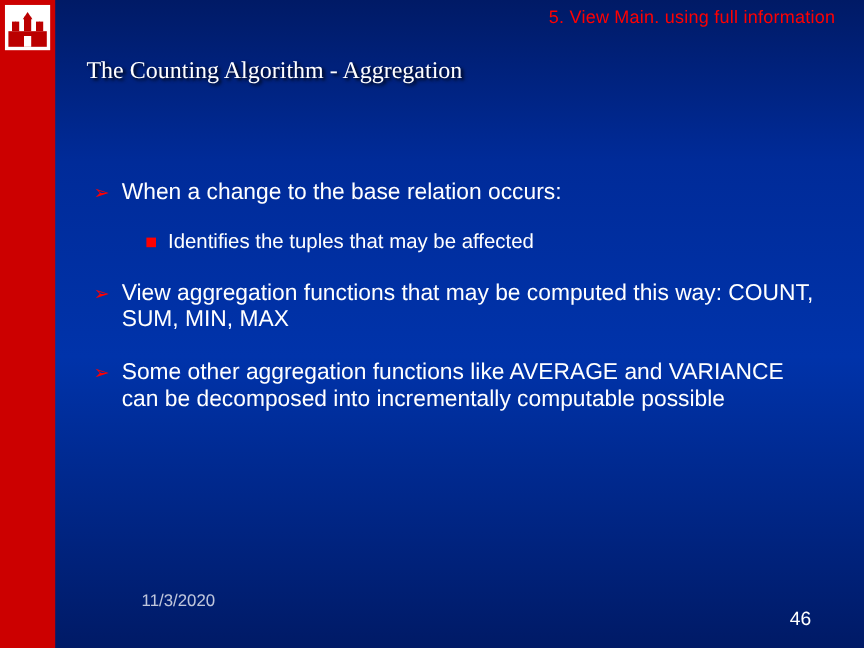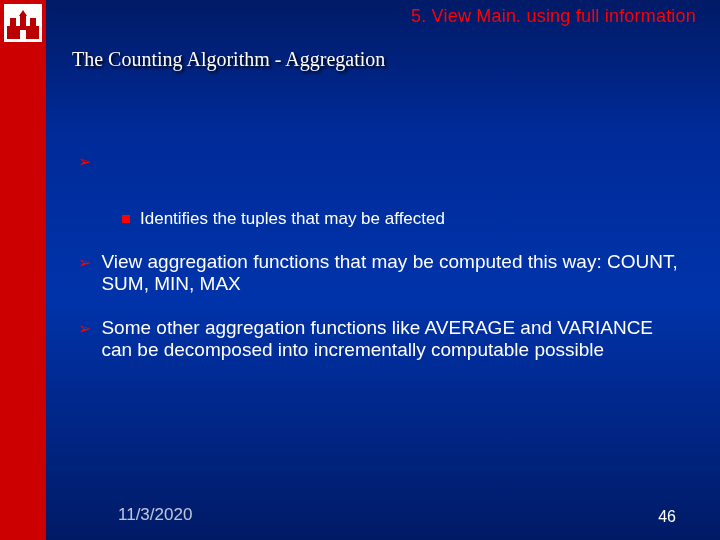--- a/index.html
+++ b/index.html
@@ -25,21 +25,21 @@
   .logo {
     position: absolute;
     left: 4px; top: 4px;
     width: 38px; height: 38px;
   }
   .breadcrumb {
     position: absolute;
     top: 6px;
     right: 24px;
     color: #ff0000;
-    font-size: 18px;
+    font-size: 15px;
     letter-spacing: 0.2px;
   }
   .title {
     position: absolute;
     top: 48px;
     left: 72px;
     font-size: 20px;
     font-weight: 400;
     color: #fff;
     text-shadow: 2px 2px 3px #000;
@@ -65,21 +65,21 @@
     line-height: 24px;
     flex: 0 0 auto;
   }
   .b1-text {
     font-size: 19px;
     line-height: 22px;
     color: #fff;
   }
   .sub {
     margin-left: 44px;
-    margin-top: 35px;
+    margin-top: 18px;
     margin-bottom: 8px;
   }
   .sub-row {
     display: flex;
     align-items: flex-start;
     gap: 10px;
     margin-bottom: 22px;
   }
   .square {
     width: 8px; height: 8px;
@@ -87,23 +87,23 @@
     margin-top: 6px;
     flex: 0 0 auto;
   }
   .sub-text {
     font-size: 17px;
     line-height: 20px;
     color: #fff;
   }
   .footer-date {
     position: absolute;
-    bottom: 15px;
+    bottom: 32px;
     left: 118px;
-    font-size: 17px;
+    font-size: 14px;
     color: rgba(255,255,255,0.75);
     text-align: right;
   }
   .footer-page {
     position: absolute;
     bottom: 14px;
     right: 44px;
     font-size: 16px;
     color: #fff;
   }
@@ -131,20 +131,21 @@
 
   <div class="breadcrumb">5. View Main. using full information</div>
 
   <div class="title">The Counting Algorithm - Aggregation</div>
 
   <div class="content">
 
     <div class="b1">
       <div class="b1-row">
         <span class="arrow">➢</span>
+        <span class="b1-text">When a change to the base relation occurs:</span>
       </div>
       <div class="sub">
         <div class="sub-row">
           <span class="square"></span>
           <span class="sub-text">Identifies the tuples that may be affected</span>
         </div>
       </div>
     </div>
 
     <div class="b1">

